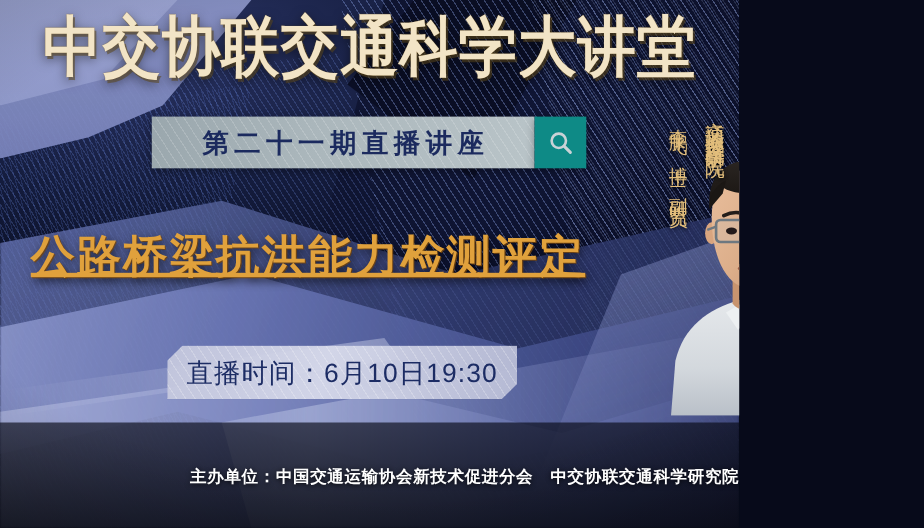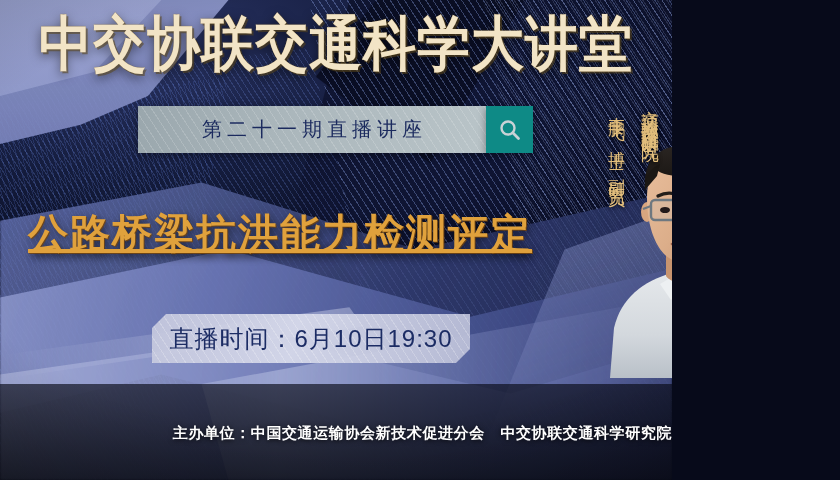--- a/index.html
+++ b/index.html
@@ -138,21 +138,21 @@
   .subtitle-bar {
     position:absolute; left:138px; top:106px;
     width:348px; height:47px;
     display:flex; align-items:center; justify-content:center;
     background:
       repeating-linear-gradient(57deg, rgba(255,255,255,.16) 0px, rgba(255,255,255,.16) 1px, rgba(0,0,0,0) 1px, rgba(0,0,0,0) 7px),
       linear-gradient(100deg, #9aa7ad 0%, #aab6bb 40%, #b9c4c8 100%);
     box-shadow:0 2px 8px rgba(0,0,0,.4);
   }
   .subtitle-text {
-    color:#1b2a5e; font-size:20px; font-weight:normal;
+    color:#1b2a5e; font-size:24px; font-weight:bold;
     letter-spacing:5px; text-indent:5px;
     white-space:nowrap;
   }
   .search-box {
     position:absolute; left:486px; top:106px;
     width:47px; height:47px;
     background:#0E8A86;
     display:flex; align-items:center; justify-content:center;
     box-shadow:0 2px 8px rgba(0,0,0,.4);
   }

